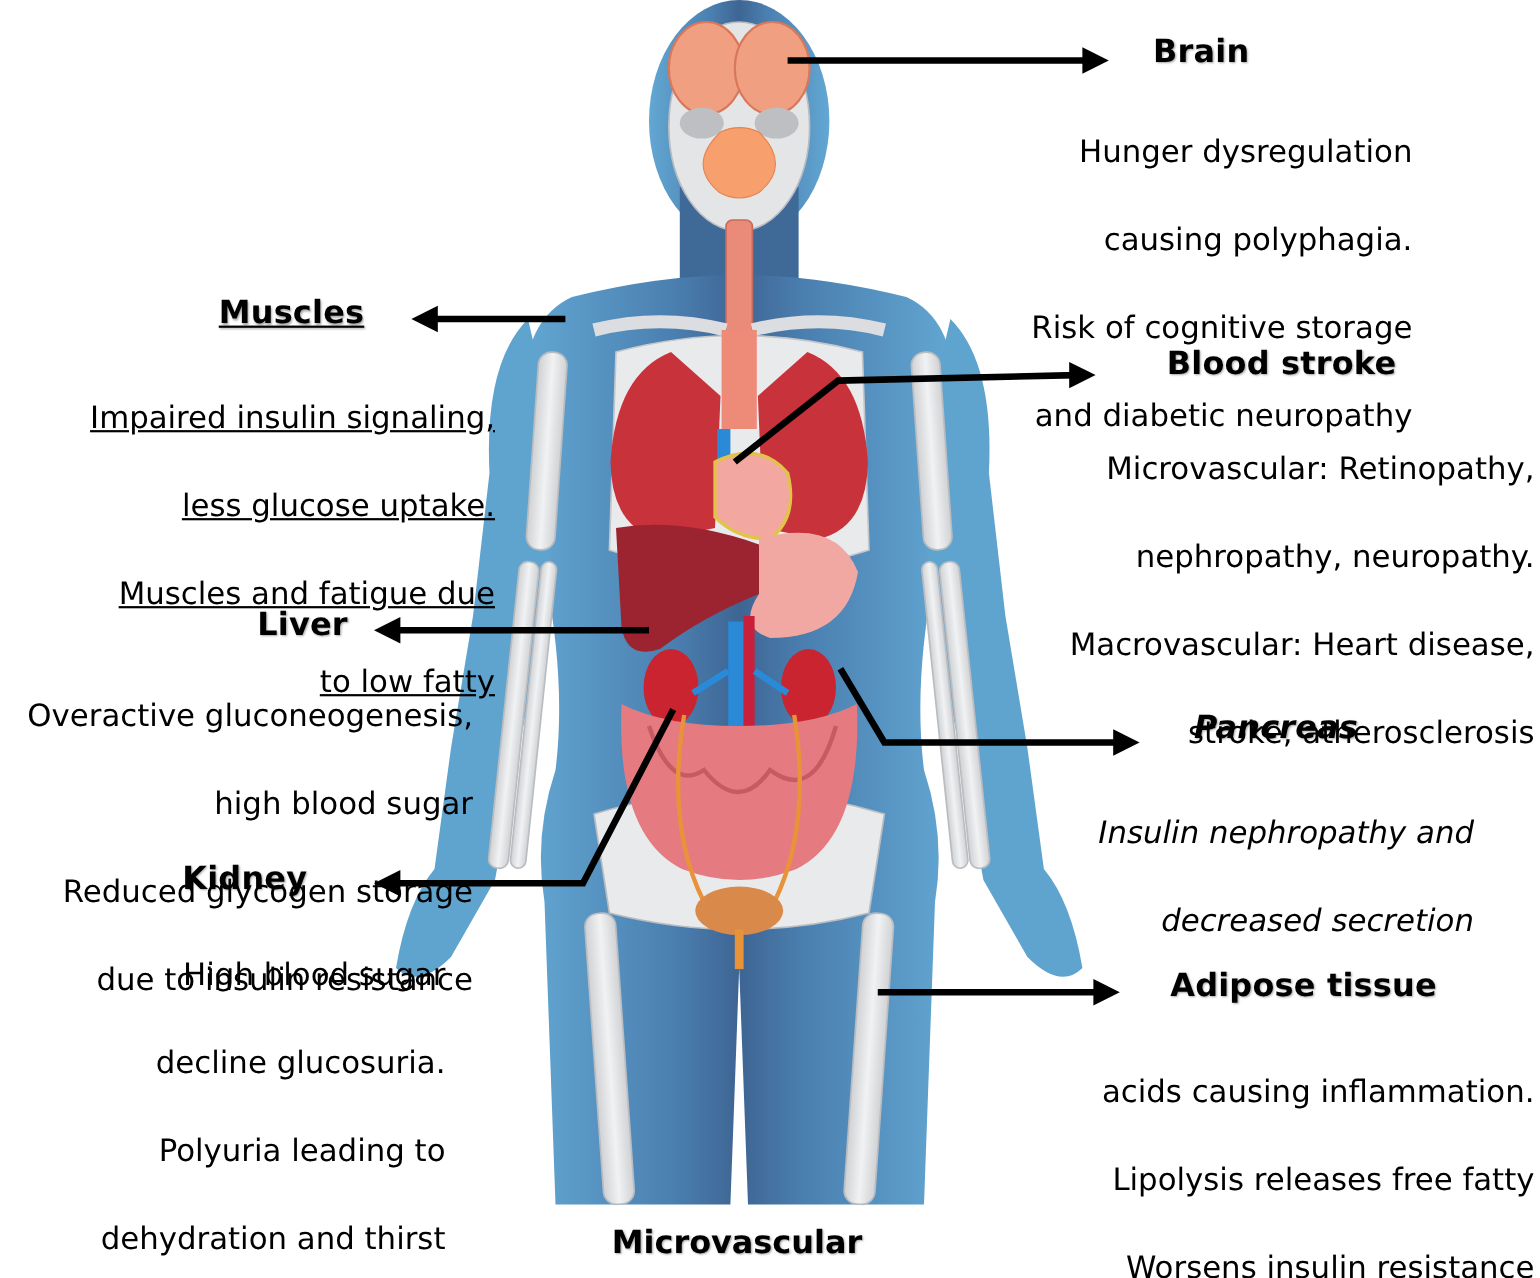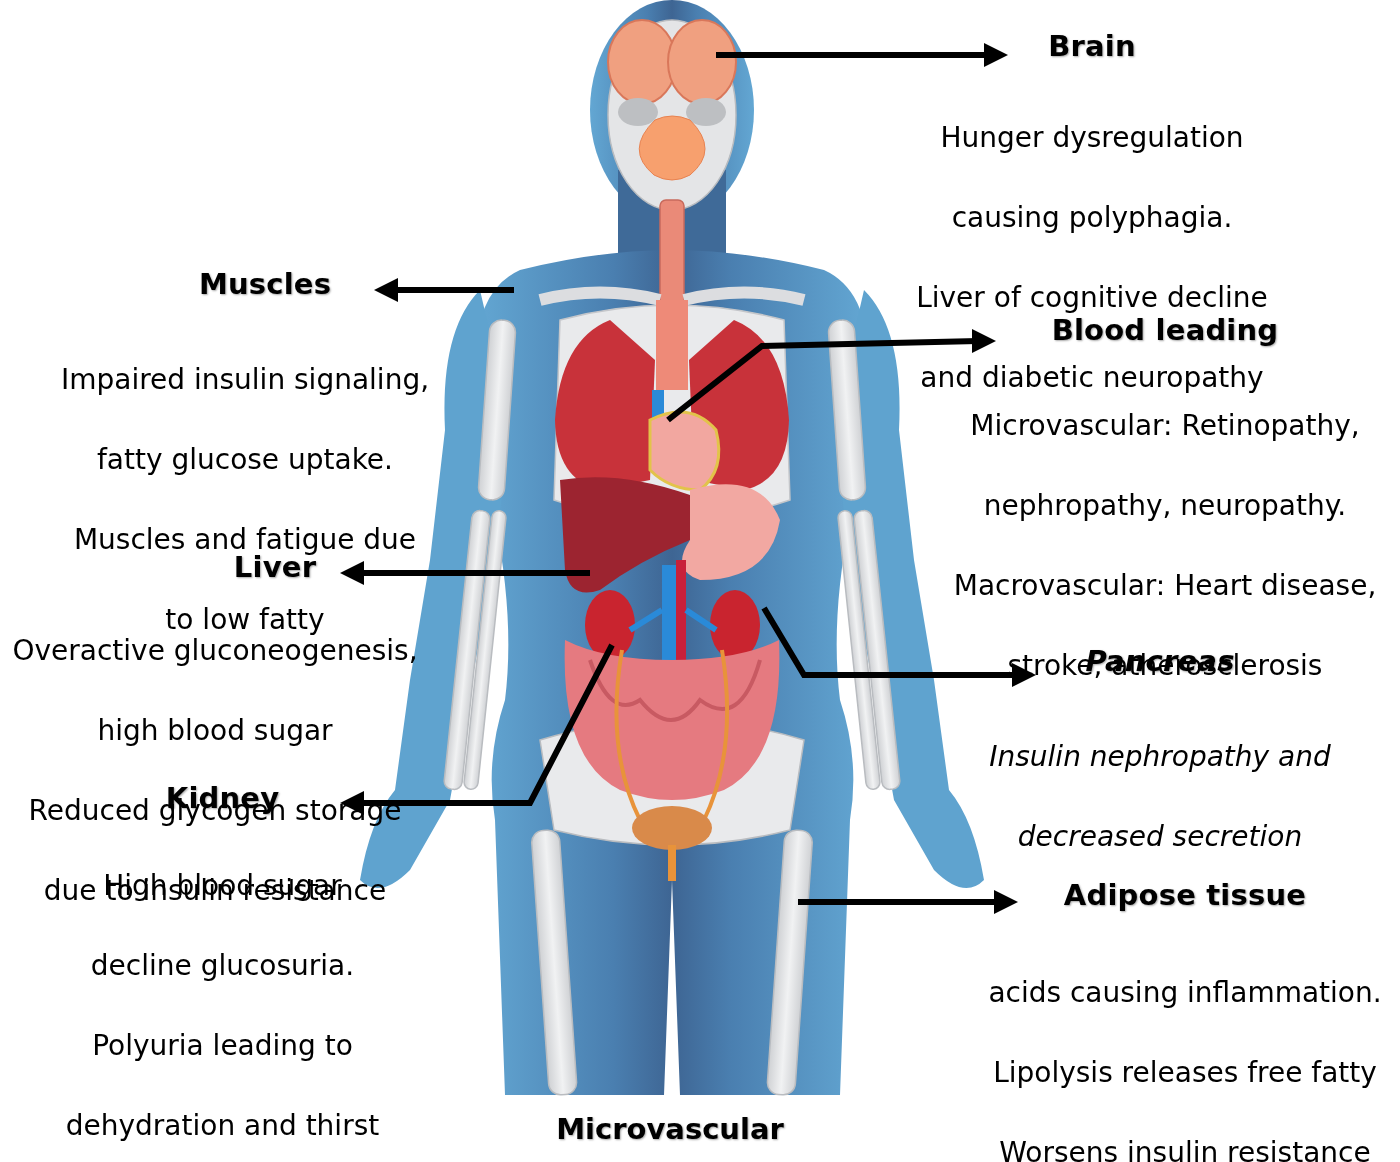--- a/index.html
+++ b/index.html
@@ -3,21 +3,21 @@
   <meta charset="utf-8">
   <style>
     html, body { margin: 0; padding: 0; background: #ffffff; }
     body { width: 1400px; height: 1162px; position: relative; overflow: hidden;
            font-family: "DejaVu Sans", "Liberation Sans", sans-serif; color: #000; }
     #stage { position: absolute; left: 0; top: 0; width: 1400px; height: 848px; }
     svg.figure { position: absolute; left: 0; top: 0; }
     .label { position: absolute; text-align: center; }
     .label .title { font-weight: bold; font-size: 29px; line-height: 36px;
                     text-shadow: 1px 1px 2px rgba(0,0,0,0.35); letter-spacing: 0.2px; }
-    .label .desc { font-size: 28px; line-height: 40px; white-space: pre-line; }
+    .label .desc { font-size: 28px; line-height: 40px; white-space: pre-line; text-align: right; }
     .caption { position: absolute; left: 470px; top: 1112px; width: 400px; text-align: center;
                font-weight: bold; font-size: 29px; text-shadow: 1px 1px 2px rgba(0,0,0,0.35); }
   </style>
 </head>
 <body>
 
 <div id="stage">
 
   <svg class="figure" width="1400" height="1162" viewBox="0 0 1400 1162">
     <defs>
@@ -136,37 +136,37 @@
       <line x1="798" y1="902" x2="1000" y2="902"></line>
       <polygon points="994,890 1018,902 994,914" stroke="none"></polygon>
     </g>
   </svg>
 
   <div class="label" style="left:900px; top:28px; width:384px;">
     <div class="title">Brain</div>
     <div class="desc" style="margin-top:14px;">
       <div>Hunger dysregulation</div>
       <div>causing polyphagia.</div>
-      <div>Liver of cognitive decline</div>
+      <div>Risk of cognitive storage</div>
       <div>and diabetic neuropathy</div>
     </div>
   </div>
 
-  <div class="label" style="left:40px; top:266px; width:410px;">
+  <div class="label" style="left:40px; top:266px; width:410px;text-decoration:underline;">
     <div class="title" style="margin-left:40px;">Muscles</div>
     <div class="desc" style="margin-top:18px;">
       <div>Impaired insulin signaling,</div>
-      <div>fatty glucose uptake.</div>
+      <div>less glucose uptake.</div>
       <div>Muscles and fatigue due</div>
       <div>to low fatty</div>
     </div>
   </div>
 
   <div class="label" style="left:935px; top:312px; width:460px;">
-    <div class="title">Blood leading</div>
+    <div class="title">Blood stroke</div>
     <div class="desc" style="margin-top:18px;">
       <div>Microvascular: Retinopathy,</div>
       <div>nephropathy, neuropathy.</div>
       <div>Macrovascular: Heart disease,</div>
       <div>stroke, atherosclerosis</div>
     </div>
   </div>
 
   <div class="label" style="left:0px; top:549px; width:430px;">
     <div class="title" style="margin-left:120px;">Liver</div>

